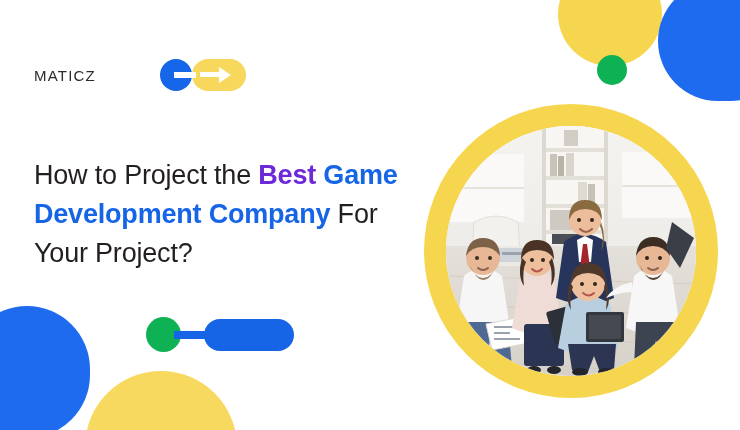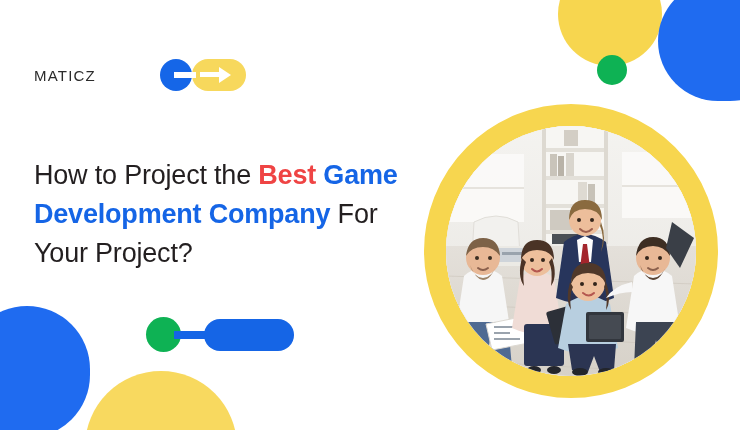--- a/index.html
+++ b/index.html
@@ -169,21 +169,21 @@
     <div class="logo-wordmark">MATICZ</div>
     <div class="logo-mark">
       <div class="logo-circle" style="background: rgb(21, 102, 232);"></div>
       <div class="logo-pill" style="background: rgb(247, 216, 92);"></div>
       <div class="logo-circle-notch"></div>
       <div class="logo-arrow-shaft"></div>
       <div class="logo-arrow-head"></div>
     </div>
   </div>
 
-  <h1 class="headline" style="color: rgb(35, 31, 32);"><span>How to Project the </span><span class="hl-accent" style="color: #ef4444;">Best</span> <span class="hl-accent" style="color: rgb(21, 101, 230);">Game Development</span> <span class="hl-accent" style="color: rgb(21, 101, 230); margin-top: 12px;">Company</span><span> For Your Project?</span></h1>
+  <h1 class="headline" style="color: rgb(35, 31, 32);"><span>How to Project the </span><span class="hl-accent" style="color: #6d28d9;">Best</span> <span class="hl-accent" style="color: rgb(21, 101, 230);">Game Development</span> <span class="hl-accent" style="color: rgb(21, 101, 230); margin-top: 12px;">Company</span><span> For Your Project?</span></h1>
 
   <div class="photo-frame" style="border: 22px solid rgb(247, 214, 79); padding: 0px;">
     <div class="photo-inner" style="left: 0px; top: 0px;">
       <svg class="photo-svg" viewBox="0 0 250 250">
         <defs>
           <linearGradient id="gFloor" x1="0" y1="0" x2="0" y2="1">
             <stop offset="0" stop-color="#e4e0da"></stop>
             <stop offset="1" stop-color="#d6d1c8"></stop>
           </linearGradient>
           <linearGradient id="gWall" x1="0" y1="0" x2="0" y2="1">

